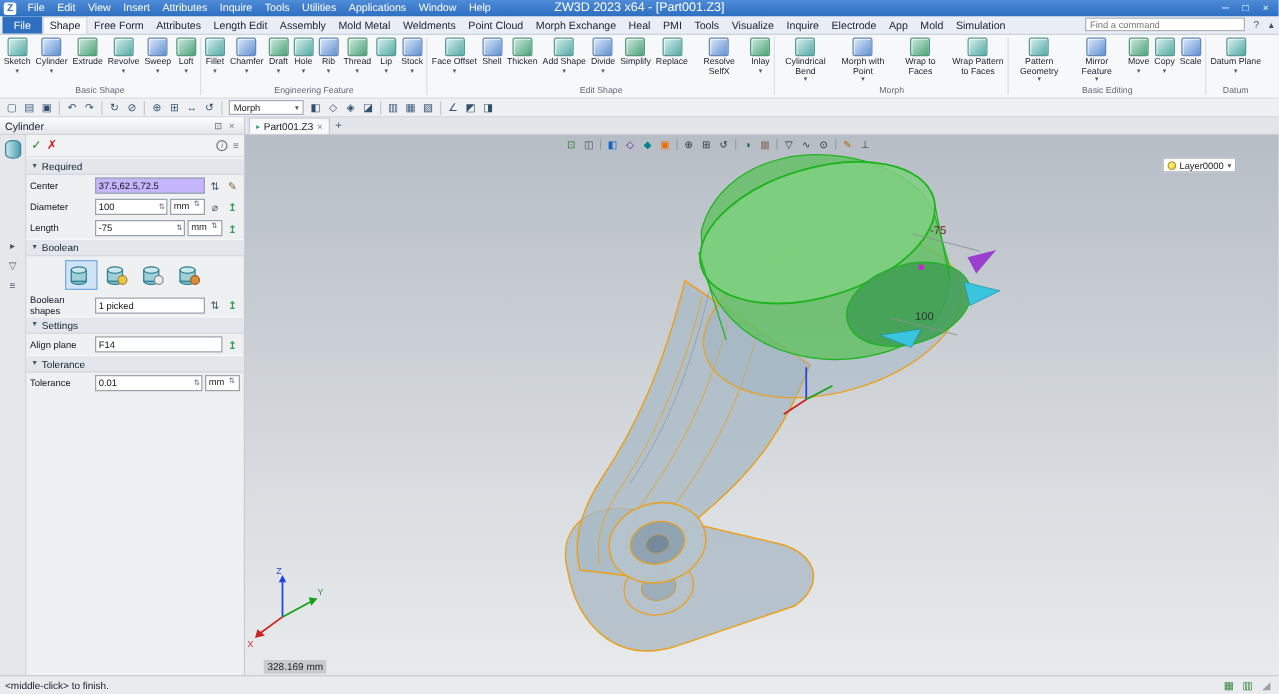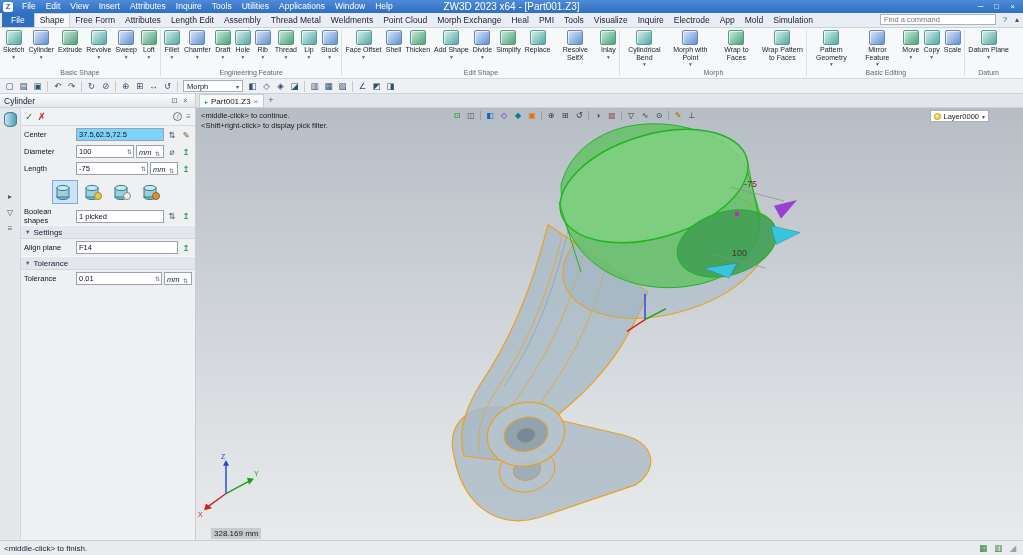--- a/index.html
+++ b/index.html
@@ -15,21 +15,21 @@
 .title{position:absolute;left:0;right:0;text-align:center;font-size:10px;pointer-events:none;}
 .wbtns{margin-left:auto;display:flex;gap:1px;z-index:1;}
 .wbtn{width:15px;height:11px;line-height:11px;text-align:center;font-size:8px;cursor:default;}
 
 
 .tabrow{height:15px;background:#e9eef6;border-bottom:1px solid #ccd2db;display:flex;align-items:flex-end;padding-left:2px;flex:0 0 auto;overflow:hidden;}
 .rtab{padding:0 5px;line-height:14px;font-size:8.5px;color:#223;cursor:default;white-space:nowrap;}
 .rtab.file{background:#2e6fc0;color:#fff;padding:0 9px;}
 .rtab.active{background:#f7f8fa;border:1px solid #ccd2db;border-bottom:1px solid #f7f8fa;margin-bottom:-1px;line-height:13px;}
 .tabspacer{flex:1;}
-.cmdsearch{width:116px;height:11px;background:#fff;border:1px solid #aab2bd;display:flex;align-items:center;margin:0 3px 2px 0;flex:0 0 auto;}
+.cmdsearch{width:128px;height:11px;background:#fff;border:1px solid #aab2bd;display:flex;align-items:center;margin:0 3px 2px 0;flex:0 0 auto;}
 .cmdsearch input{border:0;outline:0;width:100%;font-size:7.5px;padding:0 3px;font-family:inherit;color:#555;background:transparent;}
 .tabicon{width:12px;line-height:13px;text-align:center;font-size:8px;color:#456;margin-bottom:1px;}
 
 
 .ribbon{height:51px;background:#f7f8fa;border-bottom:1px solid #d4d8de;display:flex;overflow:hidden;flex:0 0 auto;}
 .rgroup{display:flex;flex-direction:column;}
 .rtools{display:flex;flex:1;align-items:flex-start;padding:1px 1px 0;}
 .rglabel{height:10px;line-height:9px;text-align:center;font-size:7px;color:#667;}
 .rsep{width:1px;background:#dcdfe4;margin:2px 0;flex:0 0 auto;}
 .rtool{display:flex;flex-direction:column;align-items:center;padding:0 2px;cursor:default;}
@@ -65,44 +65,44 @@
 .okbtn{color:#1d8a1d;font-size:10px;font-weight:bold;cursor:default;}
 .cancelbtn{color:#cc2222;font-size:10px;font-weight:bold;cursor:default;}
 .infoicon{width:9px;height:9px;border:1px solid #678;border-radius:50%;color:#678;font-size:6.5px;line-height:8px;text-align:center;font-style:italic;}
 .pinicon{font-size:8px;color:#678;}
 .dsection-header{height:14px;background:#e3e6eb;border-top:1px solid #f6f7f9;border-bottom:1px solid #d4d8de;display:flex;align-items:center;gap:3px;padding:0 4px;font-size:8px;color:#123;cursor:default;}
 .dtri{font-size:5.5px;color:#456;}
 .drow{min-height:17px;display:flex;align-items:center;padding:0 3px;gap:2px;}
 .dlabel{width:50px;font-size:7.5px;color:#112;flex:0 0 auto;}
 .dinputwrap{height:13px;border:1px solid #9aa2ac;background:#fff;display:flex;align-items:center;flex:1;min-width:0;}
 .dinputwrap input{flex:1;min-width:0;border:0;outline:0;font-size:7.5px;font-family:inherit;padding:0 2px;background:transparent;color:#111;}
-.dinputwrap.sel{background:#7dd3fc;}
+.dinputwrap.sel{background:#c4b5fd;}
 .spin{font-size:6px;color:#667;padding-right:1px;flex:0 0 auto;}
-.dunit{width:28px;height:13px;border:1px solid #9aa2ac;background:#fff;display:flex;align-items:flex-end;justify-content:space-between;padding:0 2px;font-size:7.5px;flex:0 0 auto;font-style:italic;}
+.dunit{width:28px;height:13px;border:1px solid #9aa2ac;background:#fff;display:flex;align-items:flex-start;justify-content:space-between;padding:0 2px;font-size:7.5px;flex:0 0 auto;}
 .dicon{width:12px;height:12px;line-height:12px;text-align:center;font-size:8.5px;color:#456;flex:0 0 auto;cursor:default;}
 .dicon.pick-arrow{color:#2f9e4f;font-weight:bold;}
 .dicon.point-picker{color:#7a5a22;}
 .boolrow{height:30px;display:flex;align-items:center;justify-content:center;gap:3px;}
 .boolicon{width:26px;height:24px;border:1px solid transparent;display:flex;align-items:center;justify-content:center;cursor:default;}
 .boolicon.sel{background:#cfe2f6;border-color:#7aabdd;}
 
 
 .viewport{flex:1;display:flex;flex-direction:column;min-width:0;position:relative;}
 .vtabs{height:14px;background:#e2e5e9;border-bottom:1px solid #cdd1d7;display:flex;align-items:flex-end;padding-left:3px;flex:0 0 auto;}
 .vtab{height:13px;background:#f8f9fb;border:1px solid #c6cbd2;border-bottom:none;display:flex;align-items:center;gap:3px;padding:0 5px;font-size:8px;cursor:default;}
 .vtab .tri{color:#2f9e4f;font-size:6px;}
 .vtab .x{color:#888;font-size:8px;}
 .vplus{width:13px;height:13px;line-height:12px;text-align:center;color:#567;font-size:9px;cursor:default;}
 .canvas{flex:1;position:relative;background:linear-gradient(180deg,#b7bdc5 0%,#c9ced4 35%,#dee1e4 75%,#e8eaeb 100%);overflow:hidden;min-height:0;}
 .scene{position:absolute;inset:0;width:100%;height:100%;}
 .hints{position:absolute;left:5px;top:3px;font-size:7.5px;color:#1a1a1a;line-height:10px;}
 .vtbar{position:absolute;left:255px;top:2px;display:flex;align-items:center;gap:2px;}
 .vicon{width:12px;height:11px;line-height:11px;text-align:center;font-size:8px;cursor:default;}
 .vsep{width:1px;height:9px;background:#9aa0a8;margin:0 1px;}
-.layerbox{position:absolute;right:34px;top:2px;height:12px;background:#fff;border:1px solid #a8afba;display:flex;align-items:center;gap:3px;padding:0 3px;font-size:7.5px;cursor:default;}
+.layerbox{position:absolute;right:34px;top:18px;height:12px;background:#fff;border:1px solid #a8afba;display:flex;align-items:center;gap:3px;padding:0 3px;font-size:7.5px;cursor:default;}
 .bulb{width:7px;height:7px;border-radius:50%;background:radial-gradient(circle at 35% 35%,#fff49a,#e8c51f);border:1px solid #b89a17;}
 .lcaret{font-size:6px;color:#555;}
 .measure{position:absolute;left:15px;bottom:1px;font-size:8px;color:#222;background:#c7cbd0;padding:0 3px;line-height:11px;}
 
 
 .statusbar{height:15px;background:#e9ebee;border-top:1px solid #c9cdd3;display:flex;align-items:center;padding:0 4px;font-size:8px;color:#223;gap:3px;flex:0 0 auto;}
 .sicon{width:12px;text-align:center;font-size:8.5px;cursor:default;}
 </style>
 </head>
 <body>
@@ -133,21 +133,21 @@
   </div>
 
   <div class="tabrow">
     <div style="display:flex;align-items:flex-end;">
         <div class="rtab file">File</div>
         <div class="rtab active">Shape</div>
         <div class="rtab">Free Form</div>
         <div class="rtab">Attributes</div>
         <div class="rtab">Length Edit</div>
         <div class="rtab">Assembly</div>
-        <div class="rtab">Thread Metal</div>
+        <div class="rtab">Mold Metal</div>
         <div class="rtab">Weldments</div>
         <div class="rtab">Point Cloud</div>
         <div class="rtab">Morph Exchange</div>
         <div class="rtab">Heal</div>
         <div class="rtab">PMI</div>
         <div class="rtab">Tools</div>
         <div class="rtab">Visualize</div>
         <div class="rtab">Inquire</div>
         <div class="rtab">Electrode</div>
         <div class="rtab">App</div>
@@ -422,20 +422,24 @@
           </div>
         <div class="form">
           <div class="btnrow">
             <span class="okbtn">✓</span>
             <span class="cancelbtn">✗</span>
             <span class="sp"></span>
             <span class="infoicon">i</span>
             <span class="pinicon">≡</span>
           </div>
           <div>
+              <div class="dsection-header">
+                <span class="dtri">▼</span>
+                <span>Required</span>
+              </div>
               <div class="drow">
                 <div class="dlabel">Center</div>
                 <div class="dinputwrap sel">
                   <input value="37.5,62.5,72.5" style="">
                 </div>
                 <div class="dicon updown">⇅</div>
                 <div class="dicon point-picker">✎</div>
               </div>
               <div class="drow">
                 <div class="dlabel">Diameter</div>
@@ -454,20 +458,24 @@
                 <div class="dlabel">Length</div>
                 <div class="dinputwrap">
                   <input value="-75" style="">
                   <span class="spin">⇅</span>
                 </div>
                 <div class="dunit">
                   <span>mm</span>
                   <span class="spin">⇅</span>
                 </div>
                 <div class="dicon pick-arrow">↥</div>
+              </div>
+              <div class="dsection-header">
+                <span class="dtri">▼</span>
+                <span>Boolean</span>
               </div>
               <div class="boolrow">
                 <div class="boolicon sel">
                   <svg width="19" height="17" viewBox="0 0 19 17">
                     <ellipse cx="8" cy="13" rx="6" ry="2.6" fill="#79b8c6" stroke="#2e7d8e"></ellipse>
                     <rect x="2" y="4" width="12" height="9" fill="#9fd0da" stroke="#2e7d8e"></rect>
                     <ellipse cx="8" cy="4" rx="6" ry="2.6" fill="#c9e8ee" stroke="#2e7d8e"></ellipse>
                   </svg>
                 </div>
                 <div class="boolicon">
@@ -588,24 +596,20 @@
             <line x1="30" y1="390" x2="54" y2="377" stroke="#18a018" stroke-width="1.4"></line>
             <polygon points="58,375 51,374 53,381" fill="#18a018"></polygon>
             <line x1="30" y1="390" x2="11" y2="404" stroke="#cc2222" stroke-width="1.4"></line>
             <polygon points="8,407 10,400 16,405" fill="#cc2222"></polygon>
             <text x="25" y="355" fill="#2244dd">Z</text>
             <text x="58" y="372" fill="#18a018">Y</text>
             <text x="2" y="414" fill="#cc2222">X</text>
           </g>
         </svg>
 
-        <div class="hints">
-          <div>&lt;middle-click&gt; to continue.</div>
-          <div>&lt;Shift+right-click&gt; to display pick filter.</div>
-        </div>
         <div class="vtbar">
             <div class="vicon" style="color: rgb(46, 125, 50);">⊡</div>
             <div class="vicon" style="color: rgb(85, 85, 85);">◫</div>
             <div class="vsep"></div>
             <div class="vicon" style="color: rgb(21, 101, 192);">◧</div>
             <div class="vicon" style="color: rgb(106, 27, 154);">◇</div>
             <div class="vicon" style="color: rgb(0, 131, 143);">◆</div>
             <div class="vicon" style="color: rgb(239, 108, 0);">▣</div>
             <div class="vsep"></div>
             <div class="vicon" style="color: rgb(51, 51, 51);">⊕</div>

